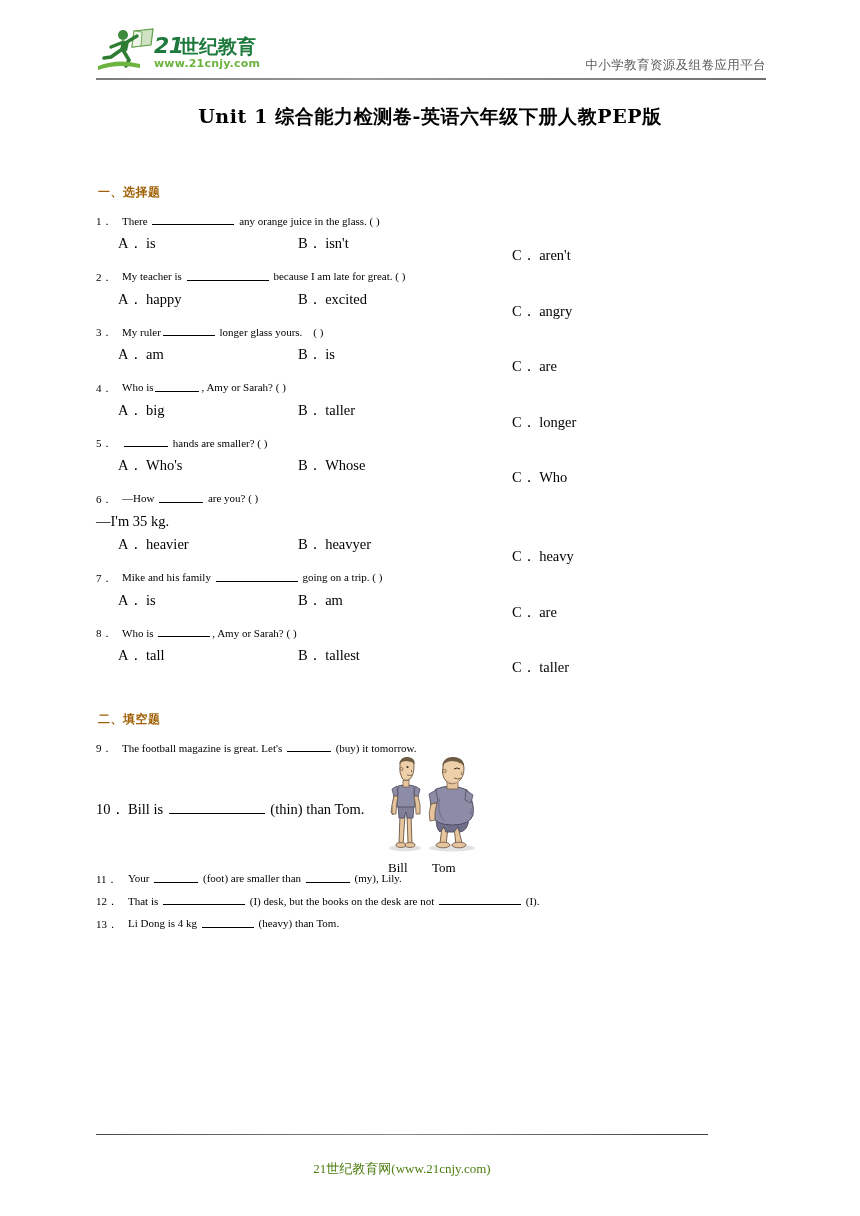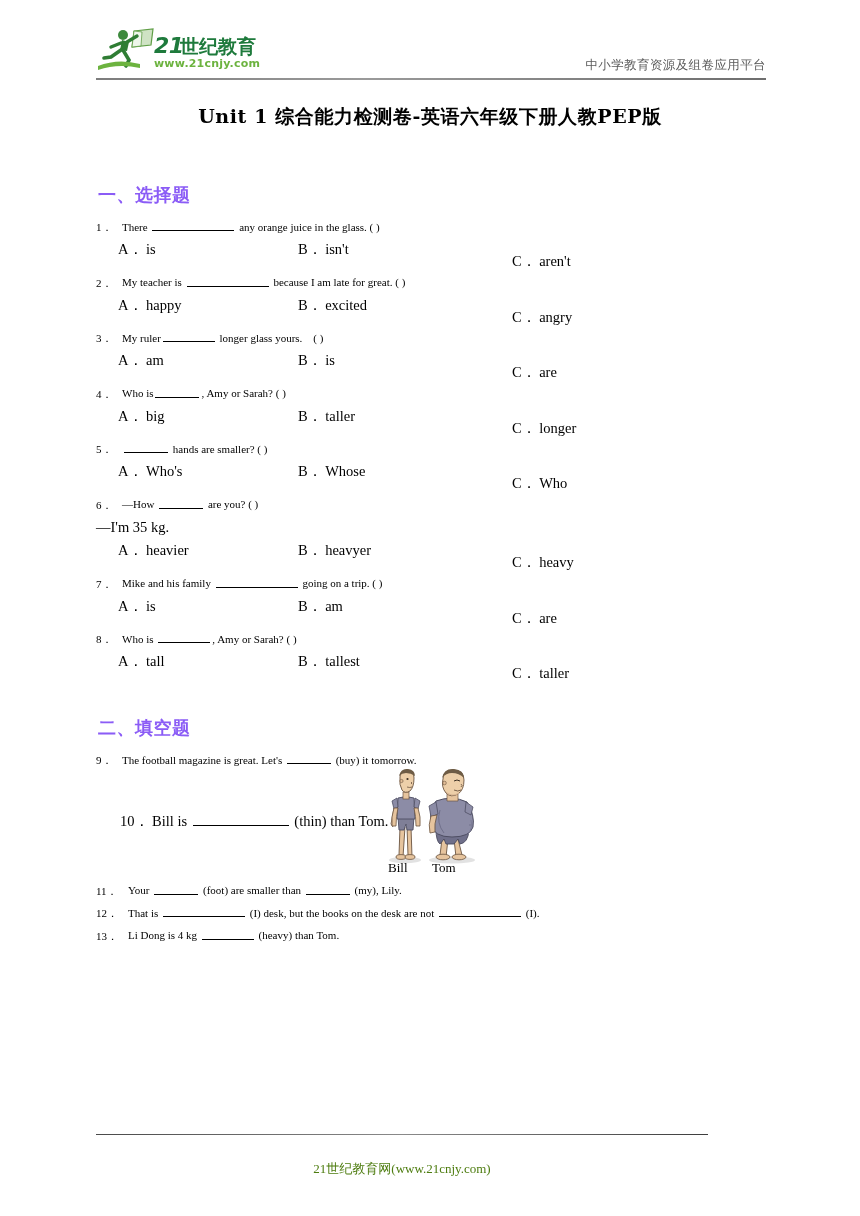--- a/index.html
+++ b/index.html
@@ -77,24 +77,24 @@
     left: 96px;
     top: 186px;
     width: 680px;
     font-size: 14.5px;
     line-height: 1.0;
   }
 
   .section-head {
     font-family: "DejaVu Sans", "Liberation Sans", sans-serif;
     font-weight: bold;
-    font-size: 18px;
+    font-size: 12px;
     letter-spacing: 0.5px;
     margin: 0 0 16px 2px;
-    color: #8b5cf6;
+    color: #a16207;
   }
 
   .q {
     position: relative;
     margin: 0 0 9px 0;
     font-size: 11px;
     white-space: nowrap;
   }
   .q-num {
     display: inline-block;
@@ -143,40 +143,39 @@
     position: relative;
     height: 108px;
     margin-top: 4px;
   }
   .fig-q {
     position: absolute;
     left: 0;
     top: 36px;
     font-size: 14.5px;
     white-space: nowrap;
-    margin-left: 24px;
   }
   .figure {
     position: absolute;
     left: 278px;
     top: -8px;
     width: 116px;
     height: 108px;
   }
   .figure svg { display: block; }
   .fig-labels {
     position: absolute;
     left: 278px;
     top: 86px;
     width: 116px;
     font-size: 13px;
   }
   .fig-label {
     position: absolute;
-    top: 0;
+    top: 12px;
   }
   .fig-label-bill { left: 14px; }
   .fig-label-tom  { left: 58px; }
 
   
   .footer-rule {
     position: absolute;
     left: 96px;
     top: 1134px;
     width: 612px;

